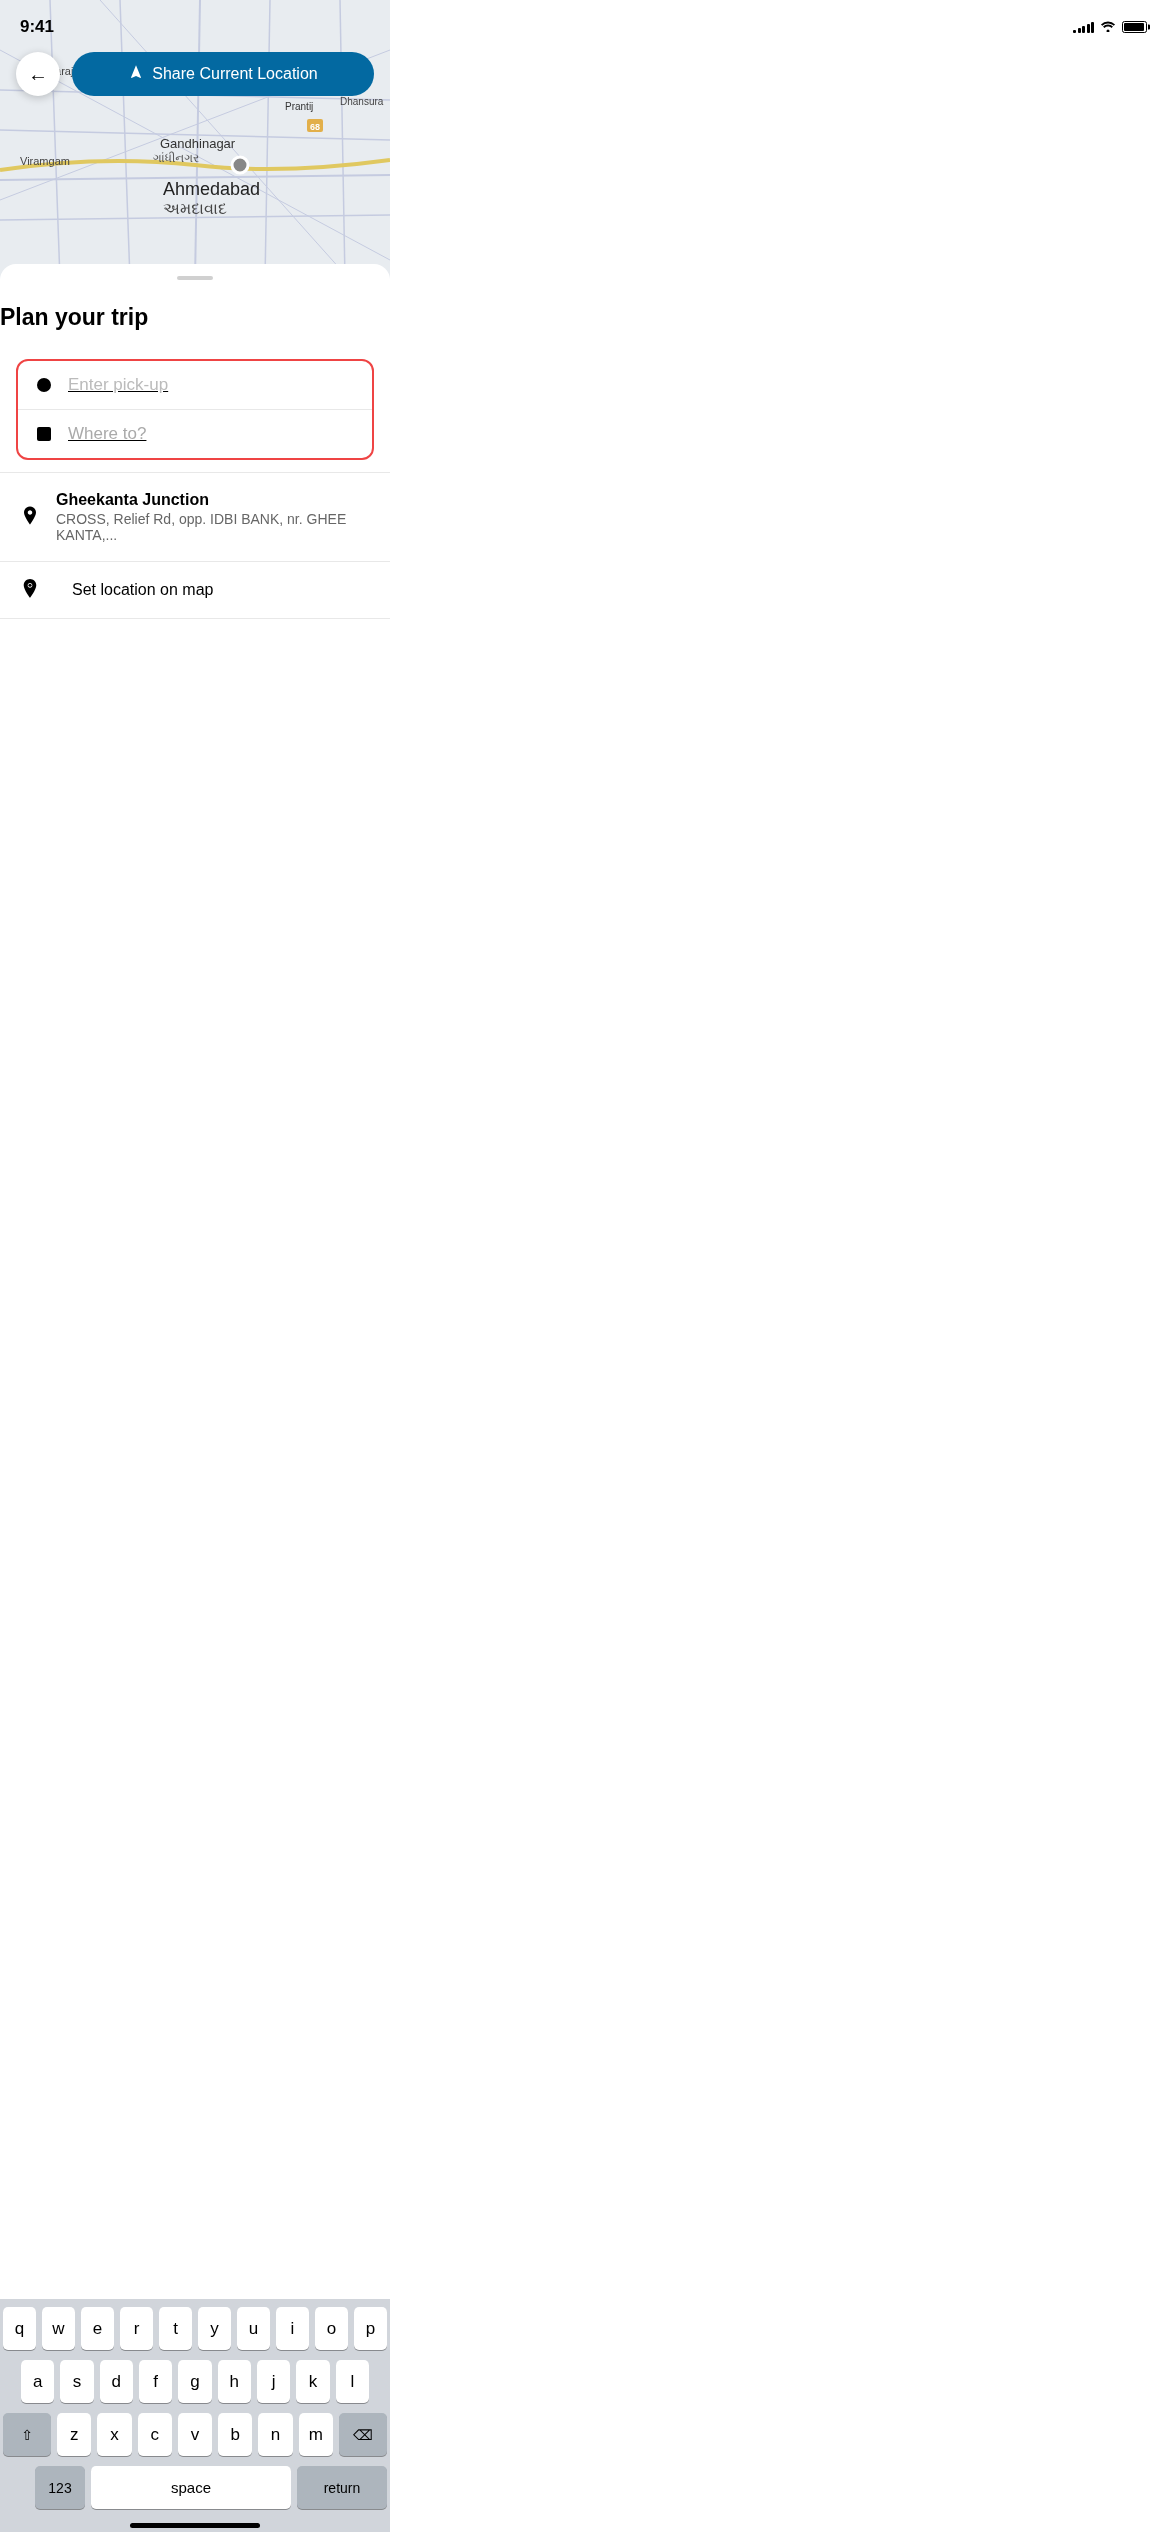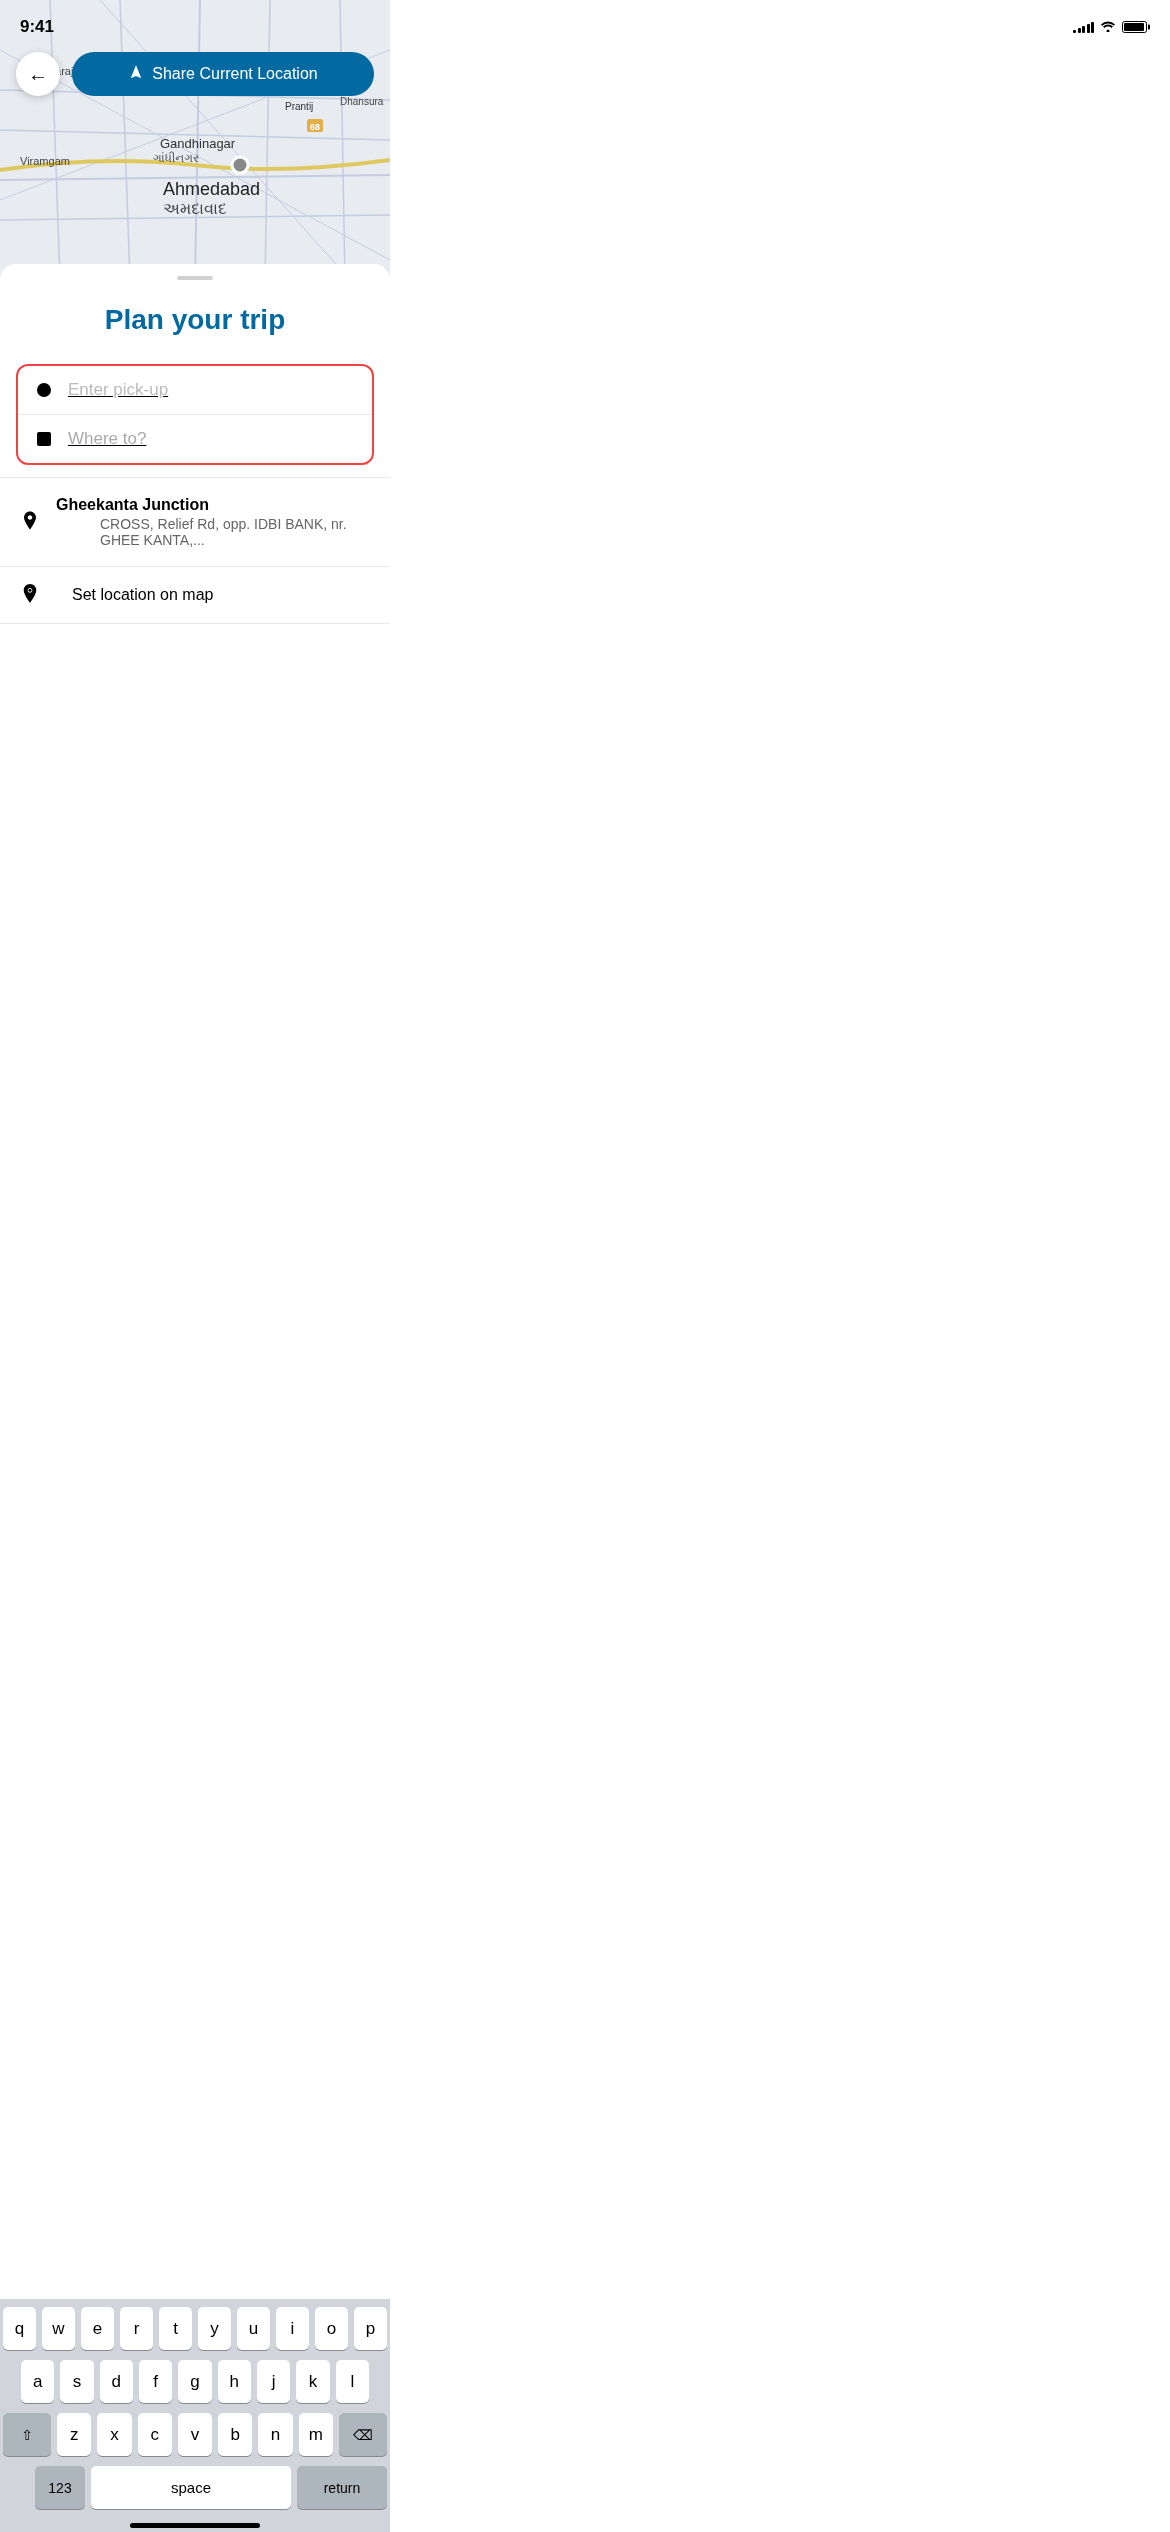--- a/index.html
+++ b/index.html
@@ -162,24 +162,24 @@
 
     .drag-handle {
       width: 36px;
       height: 4px;
       background: #d0d0d0;
       border-radius: 2px;
       margin: 0 auto 24px auto;
     }
 
     .sheet-title {
-      font-size: 28px;
+      font-size: 23px;
       font-weight: 700;
-      text-align: center;
-      color: #0369a1;
+      text-align: left;
+      color: #000000;
       margin-bottom: 28px;
     }
 
     
     .search-box {
       margin: 0 16px;
       border: 2px solid #ef4444;
       border-radius: 12px;
       overflow: hidden;
       text-decoration: underline;
@@ -275,21 +275,20 @@
     .location-name {
       font-size: 16px;
       font-weight: 600;
       color: #000;
     }
 
     .location-address {
       font-size: 14px;
       color: #666;
       margin-top: 2px;
-      margin-left: 44px;
     }
 
     .set-location-item {
       display: flex;
       align-items: center;
       padding: 18px 20px;
       gap: 32px;
       cursor: pointer;
     }
 

